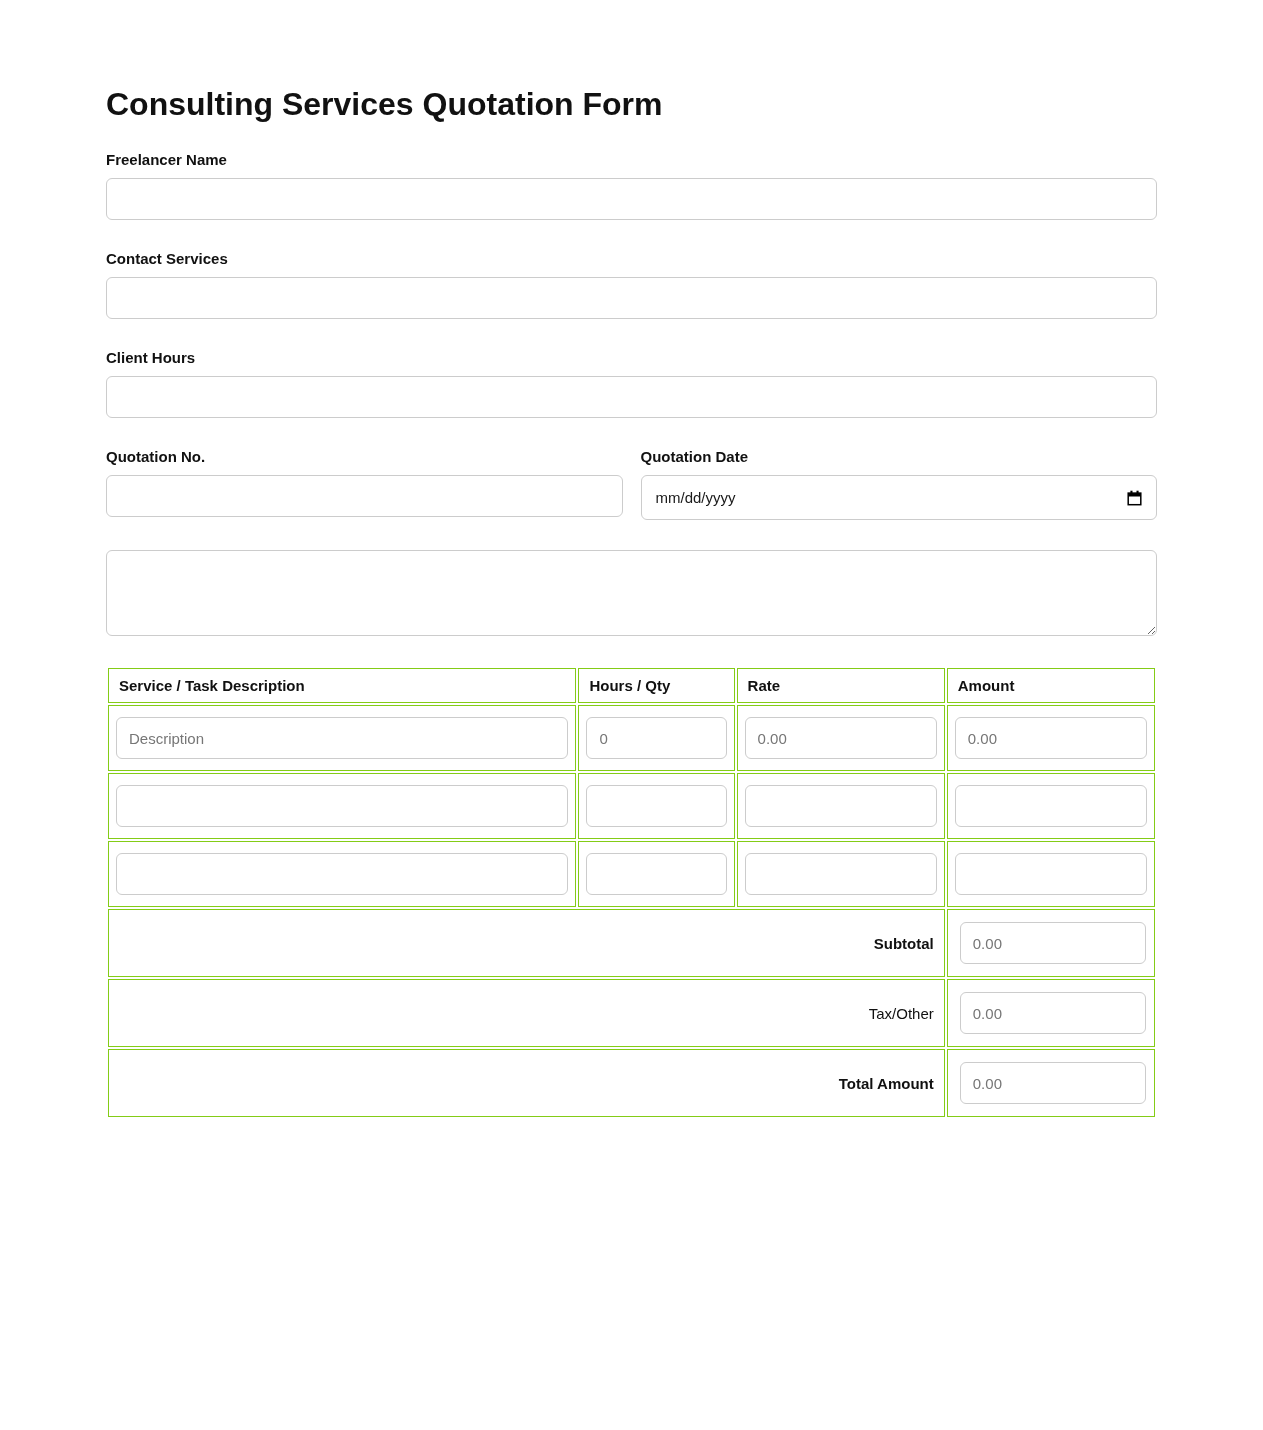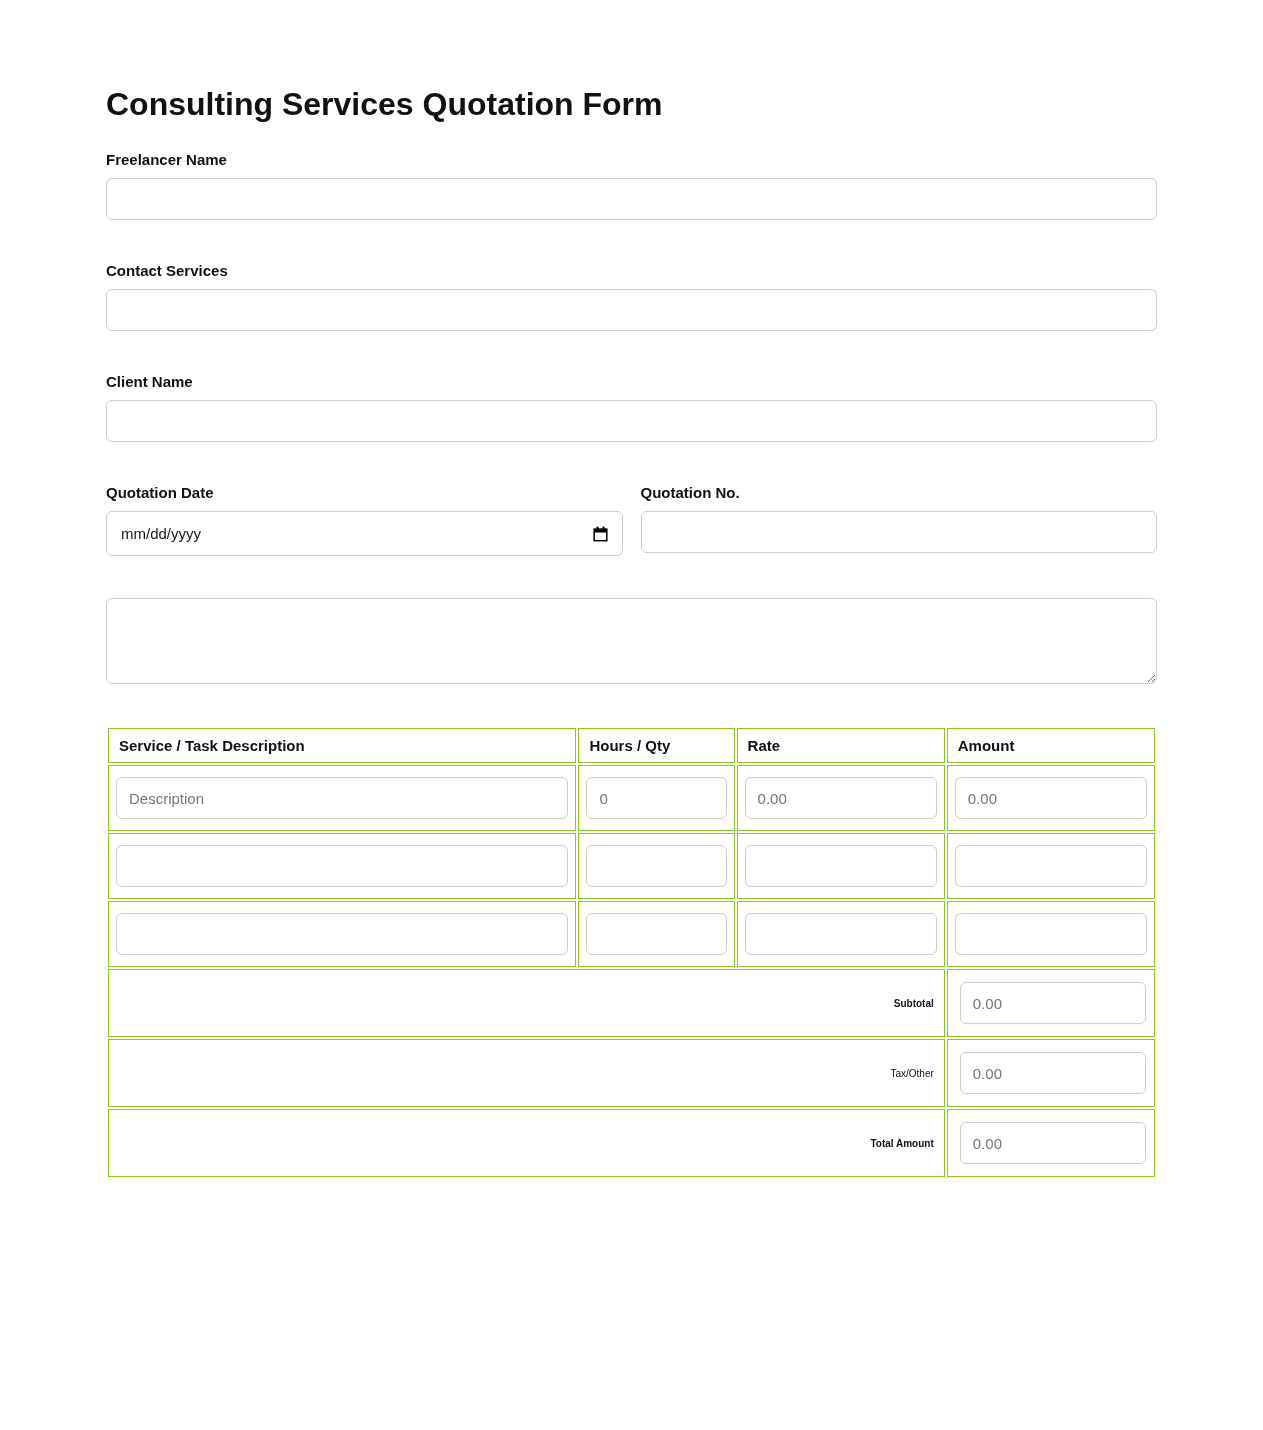--- a/index.html
+++ b/index.html
@@ -17,21 +17,21 @@
     margin-left: 106px;
     padding-top: 86px;
   }
   h1.page-title {
     font-size: 32px;
     font-weight: 700;
     margin: 0 0 28px 0;
     color: #111111;
     letter-spacing: 0;
   }
-  .field { margin-bottom: 42px; }
+  .field { margin-bottom: 30px; }
   .field-label {
     display: block;
     font-size: 15px;
     font-weight: 700;
     margin-bottom: 10px;
     color: #111111;
   }
   input.text-input {
     width: 100%;
     height: 42px;
@@ -121,21 +121,21 @@
     border-radius: 6px;
     padding: 4px 12px;
     font-size: 15px;
     font-family: "Liberation Sans", sans-serif;
     color: #000000;
     outline: none;
   }
   td.summary-label-cell {
     text-align: right;
     vertical-align: middle;
-    font-size: 10px;
+    font-size: 15px;
     padding: 12px 10px;
     color: #111111;
   }
   td.summary-label-cell.bold { font-weight: 700; }
   td.summary-input-cell { padding: 12px 8px 12px 12px; }
   td.summary-input-cell input {
     width: 100%;
     height: 42px;
     border: 1px solid #cccccc;
     border-radius: 6px;
@@ -161,43 +161,43 @@
     <label class="field-label">Freelancer Name</label>
     <input type="text" class="text-input" value="" style="">
   </div>
 
   <div class="field">
     <label class="field-label">Contact Services</label>
     <input type="text" class="text-input" value="" style="">
   </div>
 
   <div class="field">
-    <label class="field-label">Client Name</label>
+    <label class="field-label">Client Hours</label>
     <input type="text" class="text-input" value="" style="">
   </div>
 
   <div class="field two-col">
+    <div class="col">
+      <label class="field-label">Quotation No.</label>
+      <input type="text" class="text-input" value="" style="">
+    </div>
     <div class="col">
       <label class="field-label">Quotation Date</label>
       <div class="date-input">
         <span class="date-text">mm/dd/yyyy</span>
         <span class="cal-btn">
           <svg width="17" height="17" viewBox="0 0 17 17" aria-hidden="true">
             <rect x="2.2" y="3.6" width="12.6" height="11.6" fill="none" stroke="#000000" stroke-width="1.5"></rect>
             <rect x="2.2" y="3.6" width="12.6" height="3.4" fill="#000000"></rect>
             <rect x="4.4" y="1.2" width="2.1" height="2.6" fill="#000000"></rect>
             <rect x="10.5" y="1.2" width="2.1" height="2.6" fill="#000000"></rect>
           </svg>
         </span>
       </div>
     </div>
-    <div class="col">
-      <label class="field-label">Quotation No.</label>
-      <input type="text" class="text-input" value="" style="">
-    </div>
   </div>
 
   <div class="field">
     <textarea class="textarea textarea-lg" style=""></textarea>
   </div>
 
   <table class="items-table">
     <colgroup>
       <col class="c-desc">
         <col class="c-hours">

